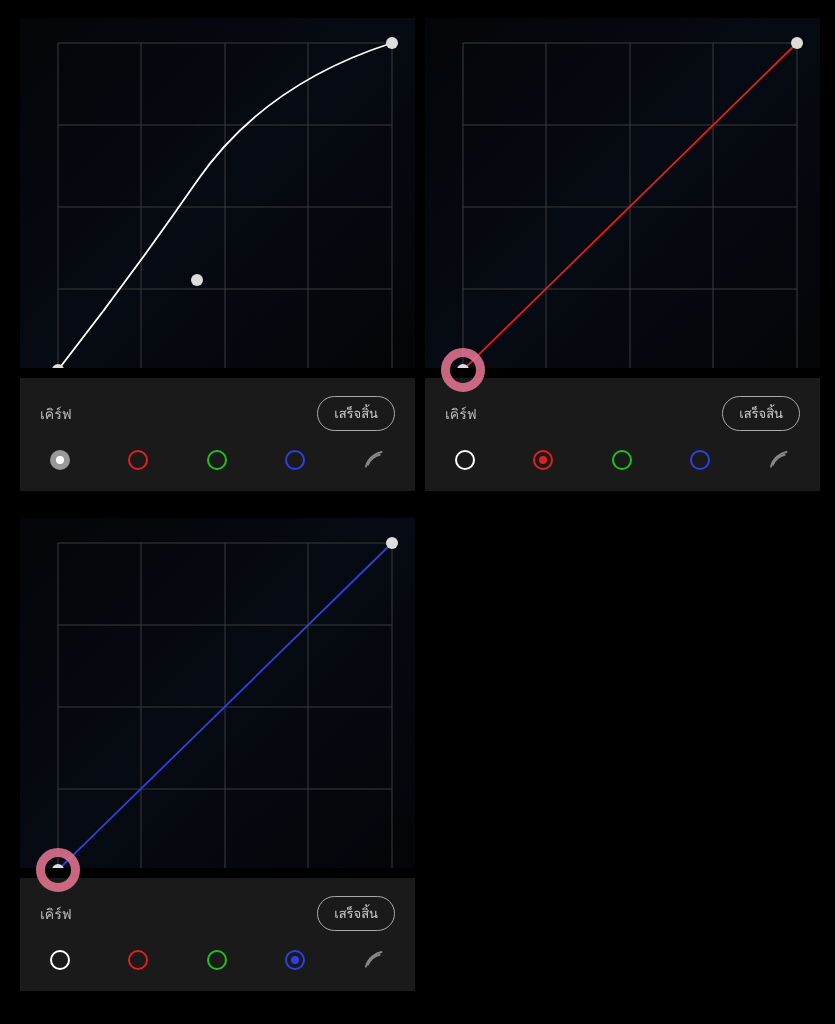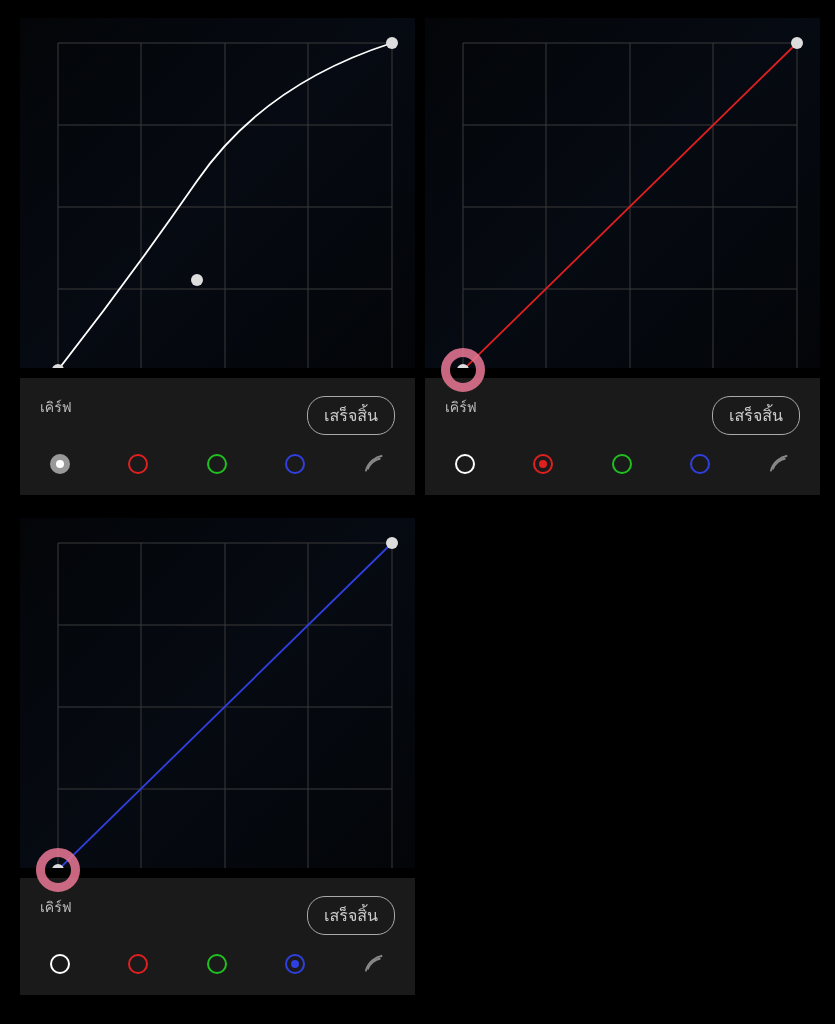--- a/index.html
+++ b/index.html
@@ -28,34 +28,34 @@
     height: 100%;
   }
   .controls {
     background: #1a1a1a;
     padding: 18px 20px 20px 20px;
     margin-top: 10px;
   }
   .controls-row {
     display: flex;
     justify-content: space-between;
-    align-items: flex-start;
+    align-items: center;
     margin-bottom: 18px;
   }
   .label {
     color: #bbb;
     font-size: 14px;
   }
   .done-btn {
     border: 1.5px solid #aaa;
     background: transparent;
     color: #ccc;
     border-radius: 18px;
     padding: 6px 16px;
-    font-size: 16px;
+    font-size: 13px;
     cursor: pointer;
   }
   .channels {
     display: flex;
     justify-content: space-between;
     align-items: center;
     padding: 0 10px;
   }
   .ch {
     width: 20px;

